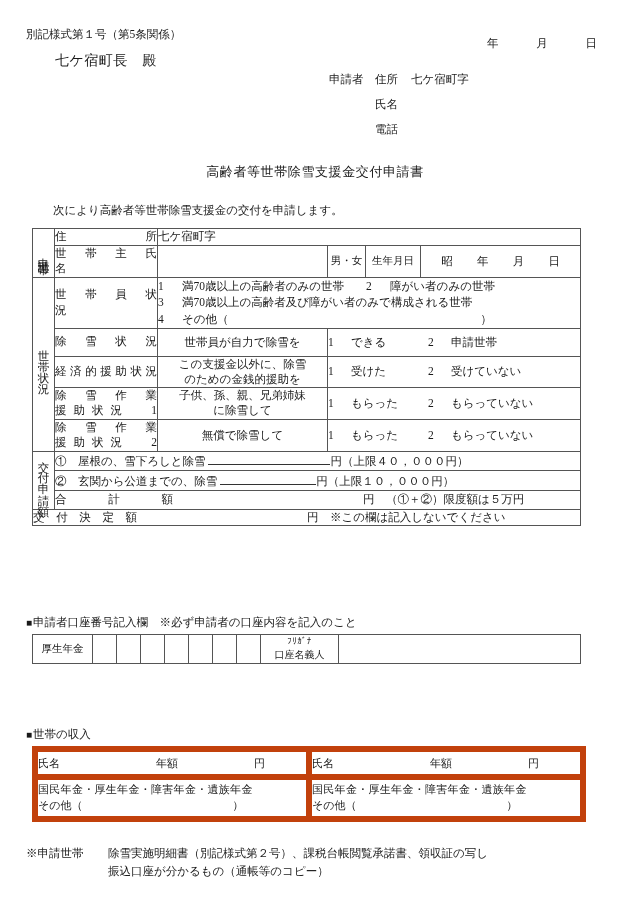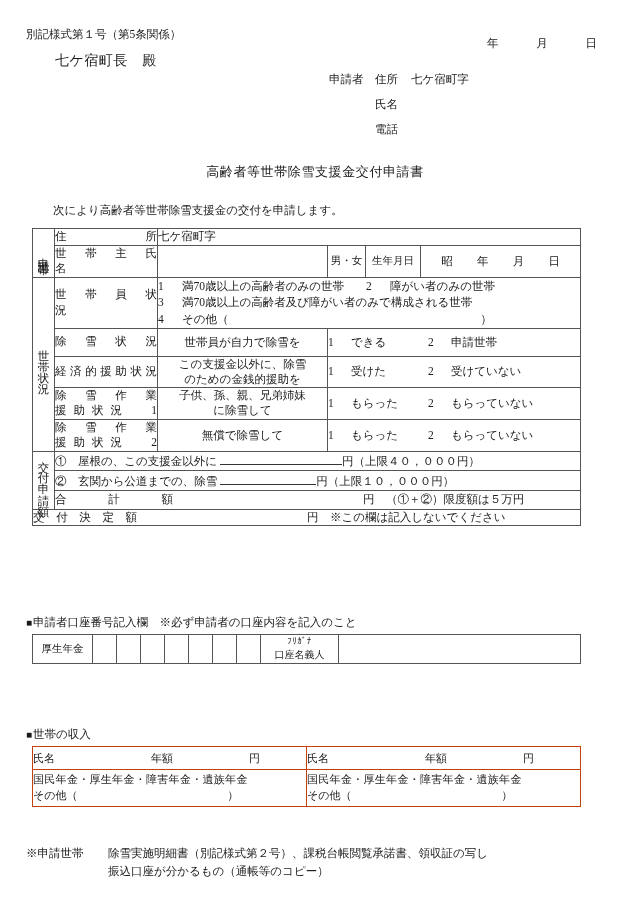--- a/index.html
+++ b/index.html
@@ -226,21 +226,21 @@
   .income-table {
     position: absolute;
     left: 32px;
     top: 746px;
     width: 548px;
     border-collapse: collapse;
     table-layout: fixed;
     font-size: 11px;
   }
   .income-table td {
-    border: 1px solid #c2410c;
+    border: 6px solid #c2410c;
     padding: 0;
     vertical-align: middle;
   }
   .inc-head {
     padding: 6px 8px;
     height: 22px;
   }
   .inc-head .nm { display: inline-block; width: 118px; }
   .inc-head .amt { display: inline-block; width: 98px; }
   .inc-body {
@@ -393,21 +393,21 @@
         <td class="a-cell" colspan="3">
           <span class="opt1"><span class="opt-num">1</span><span>もらった</span></span><span class="opt-num">2</span><span>もらっていない</span>
         </td>
       </tr>
 
       <tr>
         <td class="vlabel spaced" rowspan="3">
           <span>交付申請額</span>
         </td>
         <td class="amt-cell" colspan="5">
-          <span>①　屋根の、この支援金以外に</span>
+          <span>①　屋根の、雪下ろしと除雪</span>
           <span class="blank-line" style="width:122px"></span><span>円（上限４０，０００円）</span>
         </td>
       </tr>
 
       <tr>
         <td class="amt-cell" colspan="5">
           <span>②　玄関から公道までの、除雪</span>
           <span class="blank-line" style="width:96px"></span><span>円（上限１０，０００円）</span>
         </td>
       </tr>

